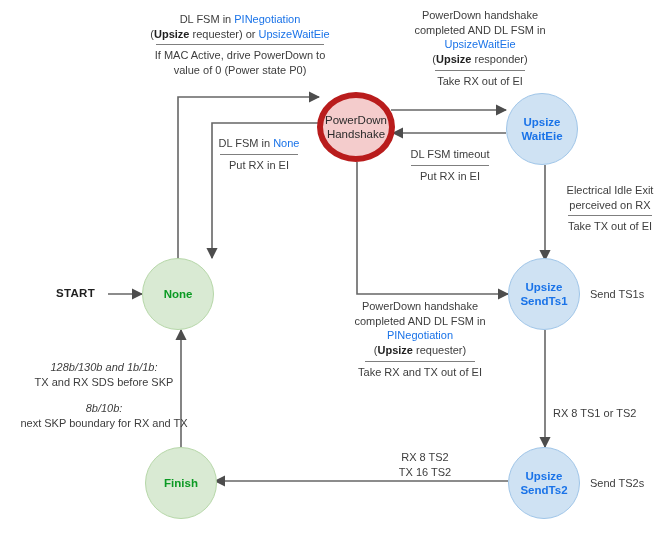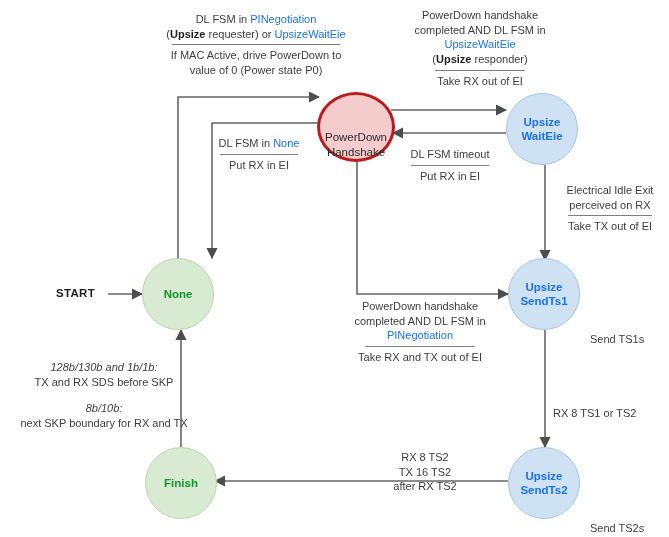--- a/index.html
+++ b/index.html
@@ -34,25 +34,24 @@
     line-height: 1.25;
     box-sizing: border-box;
   }
   .node-green {
     background: #d9ead3;
     border: 1px solid #b6d7a8;
     color: #0b9a23;
   }
   .node-pink {
     background: #f4cccc;
-    border: 3px solid #b91c1c;
+    border: 6px solid #b91c1c;
     color: #2b2b2b;
     font-weight: normal;
     font-size: 11.5px;
-    align-items: flex-end;
   }
   .node-blue {
     background: #cfe2f3;
     border: 1px solid #9fc5e8;
     color: #1a73e8;
   }
   .lbl {
     position: absolute;
     font-size: 11px;
     color: #3d3d3d;
@@ -66,21 +65,20 @@
   .lbl .rule {
     height: 0;
     border-top: 1px solid #7f7f7f;
     margin: 3px auto 3px auto;
   }
   .side-lbl {
     position: absolute;
     font-size: 11px;
     color: #3d3d3d;
     white-space: nowrap;
-    margin-top: 45px;
   }
   .start-lbl {
     position: absolute;
     font-size: 11.5px;
     font-weight: bold;
     color: #1f1f1f;
     letter-spacing: 0.3px;
   }
 </style>
 </head>
@@ -156,21 +154,21 @@
       <div>Upsize</div>
       <div>SendTs2</div>
     </div>
   </div>
 
   <div class="start-lbl" style="left:56px; top:287px;text-align:right;">START</div>
 
   <div class="side-lbl" style="left:590px; top:288px;">Send TS1s</div>
   <div class="side-lbl" style="left:590px; top:477px;">Send TS2s</div>
 
-  <div class="lbl" style="left:134px; top:12px; width:244px;">
+  <div class="lbl" style="left:118px; top:12px; width:244px;">
     <div>
       <div><span>DL FSM in </span><span class="blue">PINegotiation</span></div>
       <div><span>(</span><span class="bold">Upsize</span><span> requester) or </span><span class="blue">UpsizeWaitEie</span></div>
     </div>
     <div class="rule" style="width:168px;"></div>
     <div>
       <div>If MAC Active, drive PowerDown to</div>
       <div>value of 0 (Power state P0)</div>
     </div>
   </div>
@@ -202,32 +200,32 @@
     <div>Electrical Idle Exit</div>
     <div>perceived on RX</div>
     <div class="rule" style="width:84px;"></div>
     <div>Take TX out of EI</div>
   </div>
 
   <div class="lbl" style="left:325px; top:299px; width:190px;">
     <div>PowerDown handshake</div>
     <div>completed AND DL FSM in</div>
     <div class="blue">PINegotiation</div>
+    <div><span>(</span><span class="bold">Upsize</span><span> requester)</span></div>
     <div class="rule" style="width:110px;"></div>
     <div>Take RX and TX out of EI</div>
   </div>
 
   <div class="lbl" style="left:553px; top:406px; width:140px; text-align:left;">
     <div>RX 8 TS1 or TS2</div>
   </div>
 
   <div class="lbl" style="left:365px; top:450px; width:120px;">
     <div>RX 8 TS2</div>
     <div>TX 16 TS2</div>
-    <div>after RX TS2</div>
   </div>
 
   <div class="lbl" style="left:2px; top:360px; width:172px;margin-left:16px;">
     <div class="ital">128b/130b and 1b/1b:</div>
     <div>TX and RX SDS before SKP</div>
     <div style="height:12px;"></div>
     <div class="ital">8b/10b:</div>
     <div>next SKP boundary for RX and TX</div>
   </div>
 

